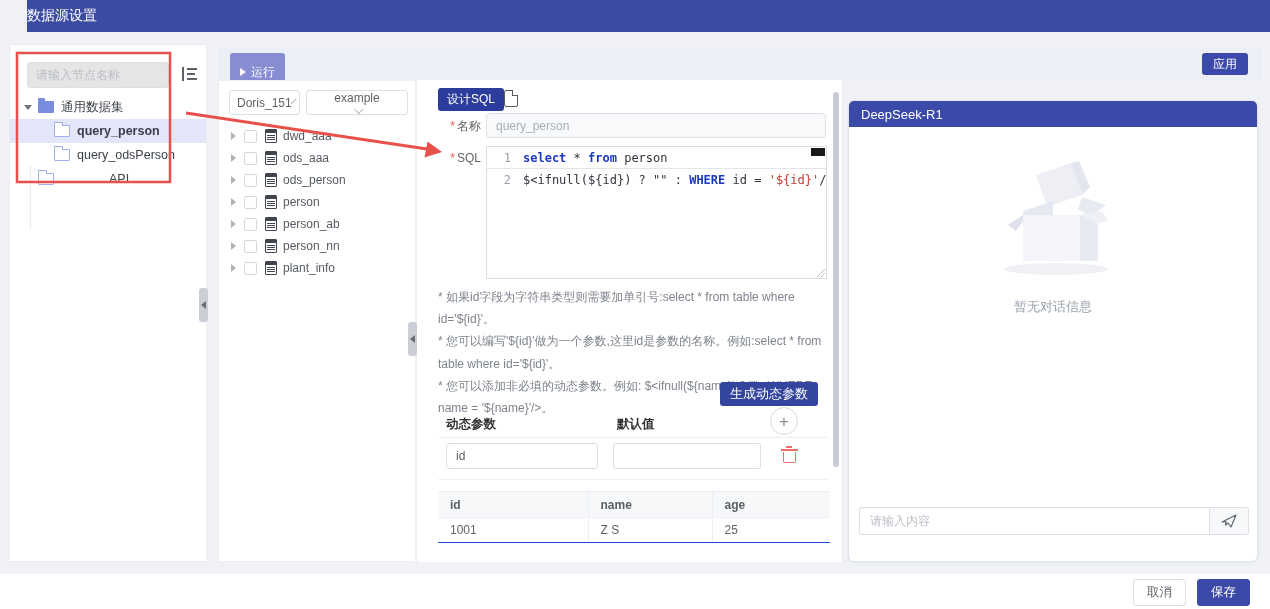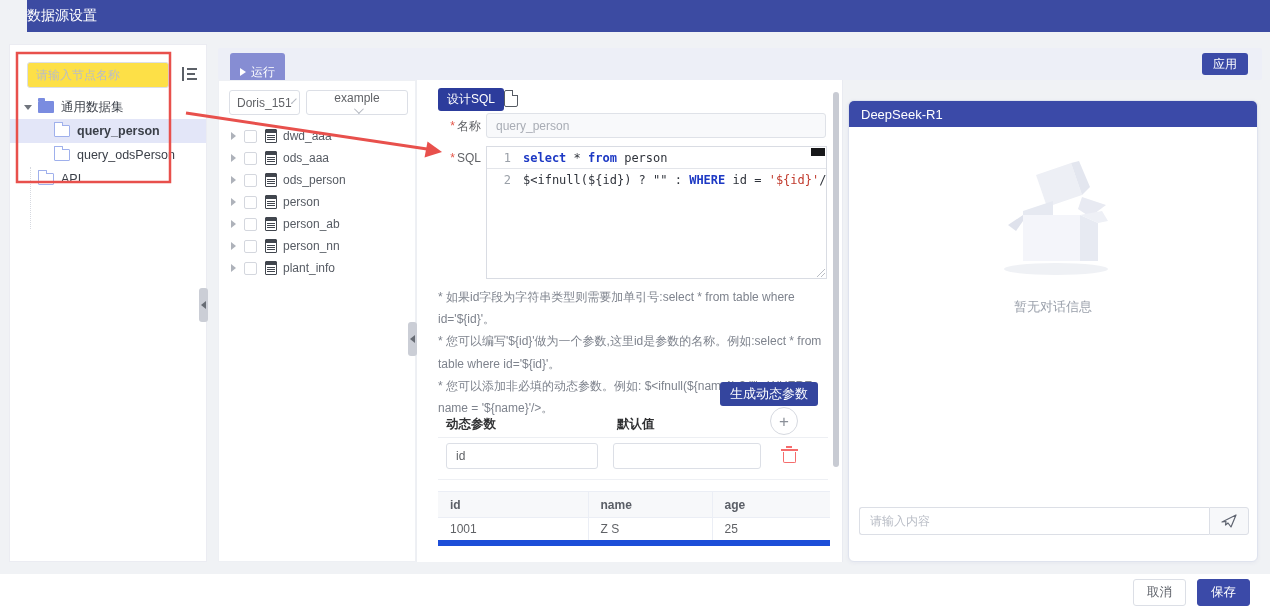--- a/index.html
+++ b/index.html
@@ -5,21 +5,21 @@
   * { margin:0; padding:0; box-sizing:border-box; }
   html,body { width:1270px; height:609px; overflow:hidden; }
   body { font-family:"Liberation Sans","DejaVu Sans",sans-serif; font-size:12px; color:#3a3f48; background:#f0f2f5; }
   .root { position:relative; width:1270px; height:609px; background:#f0f2f5; }
 
   
   .titlebar { position:absolute; left:0; top:0; width:1270px; height:32px; background:#3c4ba2; color:#fff; display:flex; align-items:center; font-size:14px;margin-left:27px; }
 
   
   .left-panel { position:absolute; left:9px; top:44px; width:198px; height:518px; background:#fff; border:1px solid #ebecf2; }
-  .search-box { position:absolute; left:17px; top:17px; width:142px; height:26px; border:1px solid #dcdfe6; border-radius:3px; background:#fde047; padding:0 8px; font-size:12px; color:#3a3f48; }
+  .search-box { position:absolute; left:17px; top:17px; width:142px; height:26px; border:1px solid #dcdfe6; border-radius:3px; background:#e5e5e5; padding:0 8px; font-size:12px; color:#3a3f48; }
   .search-box::placeholder { color:#b9bdc6; }
   .collapse-all { position:absolute; left:172px; top:22px; width:15px; height:14px; cursor:pointer; }
   .collapse-all i { position:absolute; background:#5c6168; }
   .collapse-all .vbar { left:0; top:0; width:2px; height:14px; }
   .collapse-all .l1 { left:5px; top:1px; width:10px; height:2px; }
   .collapse-all .l2 { left:5px; top:6px; width:8px;  height:2px; }
   .collapse-all .l3 { left:5px; top:11px; width:10px; height:2px; }
   .tree { position:absolute; left:0; top:50px; width:100%; }
   .tree-row { position:relative; height:24px; display:flex; align-items:center; font-size:12.5px; color:#3a3f48; cursor:pointer; }
   .tree-row.selected { background:#e3e6f8; font-weight:bold; }
@@ -83,21 +83,21 @@
   .hr1 { position:absolute; left:21px; right:14px; top:357px; border-top:1px solid #edeff3; }
   .param-input { position:absolute; top:363px; height:26px; border:1px solid #dcdfe6; border-radius:3px; background:#fff; font-size:12px; color:#606266; padding:0 9px; }
   .pi-1 { left:29px; width:152px; } .pi-2 { left:196px; width:148px; }
   .trash { position:absolute; left:366px; top:368px; width:13px; height:15px; cursor:pointer; }
   .trash .lid { position:absolute; left:-2px; top:1px; width:17px; height:2px; background:#f56c6c; }
   .trash .lid::before { content:""; position:absolute; left:5px; top:-3px; width:6px; height:2px; background:#f56c6c; }
   .trash .bin { position:absolute; left:0; top:4px; width:13px; height:11px; border:1.5px solid #f56c6c; border-top:none; border-radius:0 0 2px 2px; }
   .hr2 { position:absolute; left:21px; right:14px; top:399px; border-top:1px solid #eef0f4; }
   .result-table { position:absolute; left:21px; top:411px; width:392px; border-collapse:collapse; font-size:12px; }
   .result-table th { background:#f7f8fa; color:#5a5e66; font-weight:bold; text-align:left; height:26px; padding:0 12px; border-top:1px solid #ebeef5; border-bottom:1px solid #ebeef5; }
-  .result-table td { height:25px; padding:0 12px; color:#606266; border-bottom:6px solid #1d4ed8; background:#fff;margin-top:12px; }
+  .result-table td { height:25px; padding:0 12px; color:#606266; border-bottom:1px solid #1d4ed8; background:#fff;margin-top:12px; }
   .result-table th + th, .result-table td + td { border-left:1px solid #ebeef5; }
   .main-scroll { position:absolute; left:833px; top:92px; width:6px; height:375px; background:#c8cbd3; border-radius:3px; cursor:grab; }
 
   
   .chat-card { position:absolute; left:848px; top:100px; width:410px; height:462px; background:#fff; border:1px solid #dfe3ee; border-radius:6px; box-shadow:0 1px 4px rgba(60,70,130,.06); }
   .chat-head { height:26px; background:#3b4aa8; border-radius:5px 5px 0 0; color:#fff; font-size:13px; display:flex; align-items:center; padding-left:12px; }
   .empty-wrap { position:absolute; left:0; top:52px; width:100%; text-align:center; }
   .empty-text { margin-top:14px; color:#9aa0ab; font-size:13px; }
   .chat-input-row { position:absolute; left:10px; top:406px; width:390px; height:28px; display:flex; }
   .chat-input { flex:1; height:28px; border:1px solid #dcdfe6; border-right:none; border-radius:3px 0 0 3px; padding:0 10px; font-size:12px; color:#3a3f48; background:#fff; }
@@ -136,21 +136,21 @@
         <span>通用数据集</span>
       </div>
       <div class="tree-row selected" style="padding-left:44px;">
         <span class="folder outline"></span>
         <span>query_person</span>
       </div>
       <div class="tree-row" style="padding-left:44px;">
         <span class="folder outline"></span>
         <span>query_odsPerson</span>
       </div>
-      <div class="tree-row" style="padding-left:28px;">
+      <div class="tree-row" style="padding-left:28px;gap:48px;">
         <span class="folder outline"></span>
         <span>API</span>
       </div>
     </div>
   </div>
   <div class="panel-handle" style="left:199px; top:288px;"></div>
 
   <div class="toolbar-strip">
     <button class="run-btn">
       <span class="play-tri"></span>

